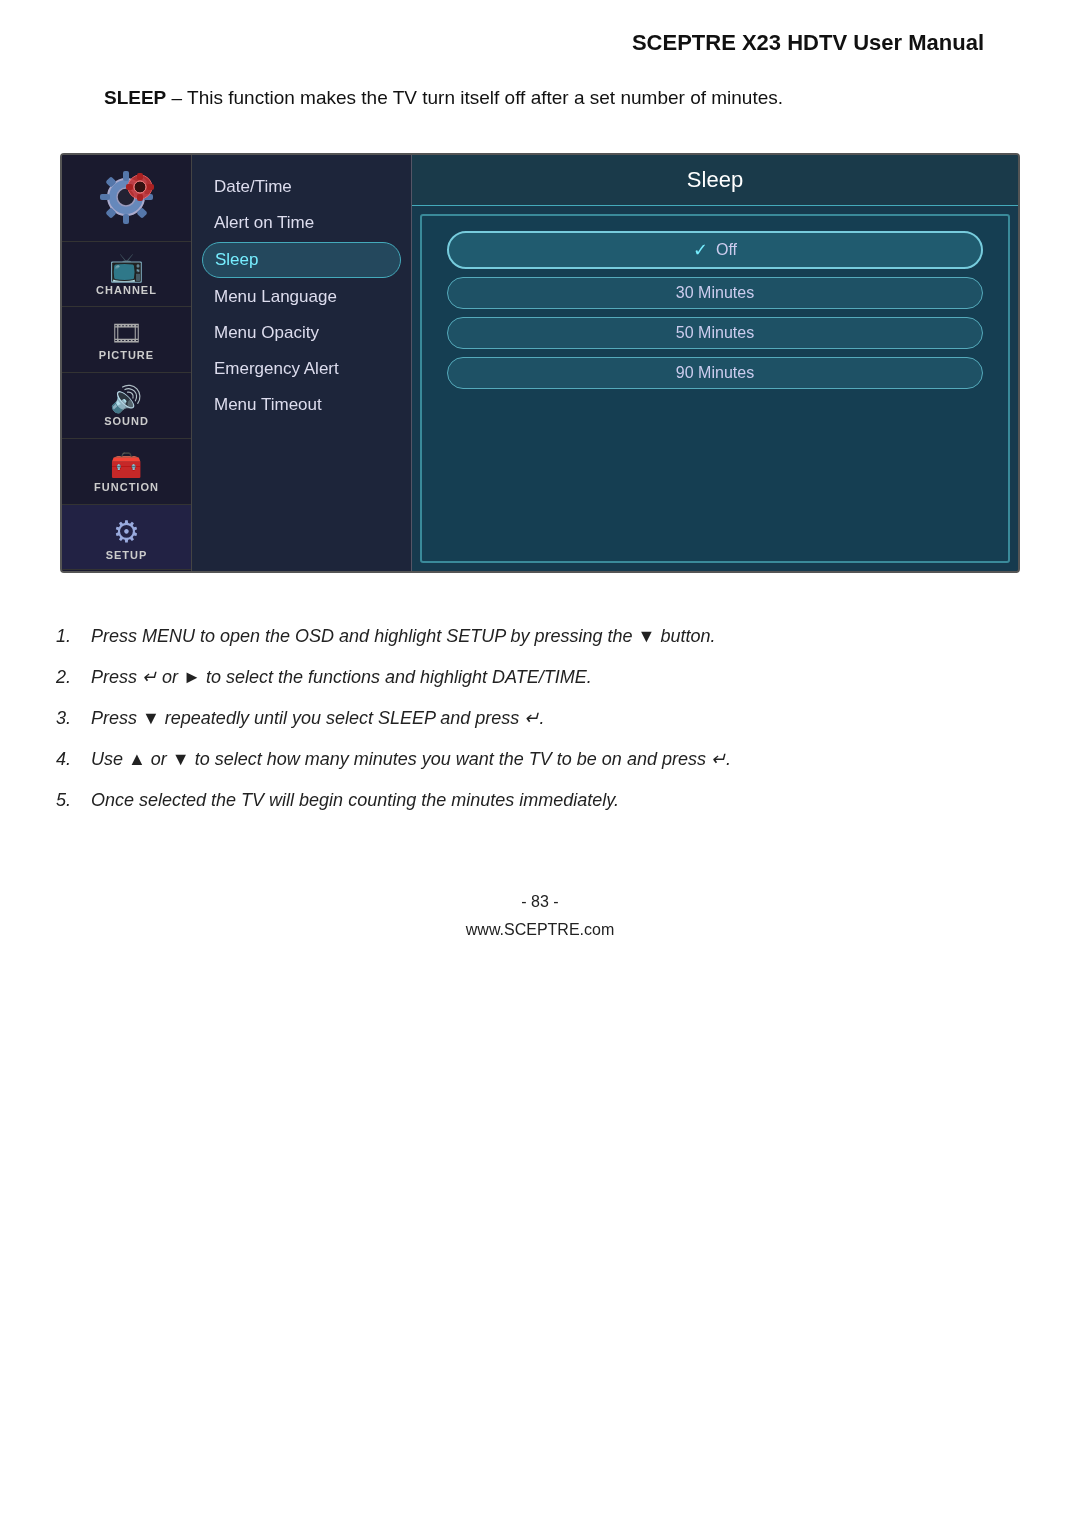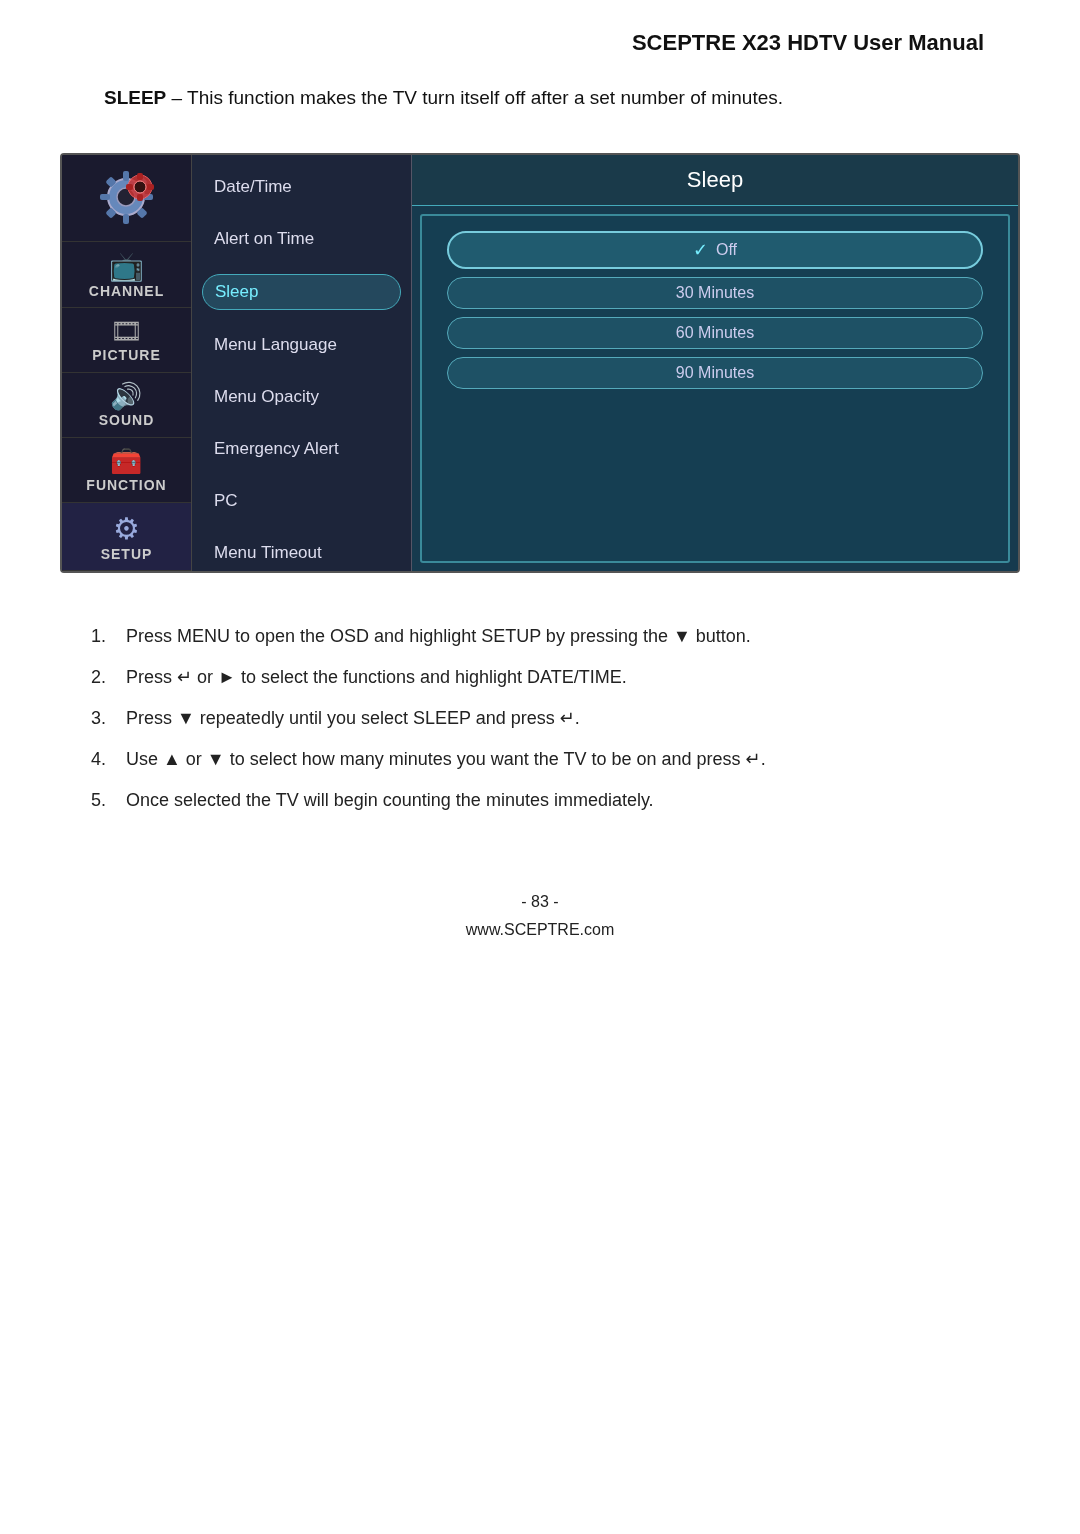--- a/index.html
+++ b/index.html
@@ -62,34 +62,34 @@
       border-bottom: 1px solid #333;
       flex: 1;
     }
 
     .osd-sidebar-item.active {
       background: #2a2a4e;
     }
 
     .sidebar-label {
       color: #ccc;
-      font-size: 14px;
+      font-size: 11px;
       font-weight: bold;
       letter-spacing: 1px;
       text-align: center;
     }
 
     
     .osd-menu {
       width: 220px;
       background: rgba(30,40,60,0.85);
       padding: 15px 10px;
       display: flex;
       flex-direction: column;
-      gap: 18px;
+      gap: 2px;
       border-right: 1px solid #556;
     }
 
     .osd-menu-item {
       color: #dde;
       font-size: 17px;
       padding: 7px 12px;
       cursor: pointer;
       border-radius: 3px;
       white-space: nowrap;
@@ -151,21 +151,22 @@
     }
 
     .sleep-option .check-icon {
       margin-right: 8px;
       color: #7ef;
       font-size: 18px;
     }
 
     
     .instructions {
-      padding: 10px 80px 20px 91px;
+      padding: 10px 80px 20px 56px;
+      font-style: italic;
     }
 
     .instructions ol {
       list-style: none;
       counter-reset: step-counter;
     }
 
     .instructions ol li {
       counter-increment: step-counter;
       display: flex;
@@ -261,36 +262,35 @@
     </div>
   </div>
 
   <div class="osd-menu">
     <div class="osd-menu-item">Date/Time</div>
     <div class="osd-menu-item">Alert on Time</div>
     <div class="osd-menu-item active">Sleep</div>
     <div class="osd-menu-item">Menu Language</div>
     <div class="osd-menu-item">Menu Opacity</div>
     <div class="osd-menu-item">Emergency Alert</div>
-    <div class="osd-menu-item">PC</div>
     <div class="osd-menu-item">Menu Timeout</div>
   </div>
 
   <div class="osd-panel">
     <div class="osd-panel-header">Sleep</div>
     <div class="osd-panel-body">
       <div class="sleep-option selected">
         <span class="check-icon">✓</span>
         <span>Off</span>
       </div>
       <div class="sleep-option">
         <span>30 Minutes</span>
       </div>
       <div class="sleep-option">
-        <span>60 Minutes</span>
+        <span>50 Minutes</span>
       </div>
       <div class="sleep-option">
         <span>90 Minutes</span>
       </div>
     </div>
   </div>
 
 </div>
 
 <div class="instructions">

